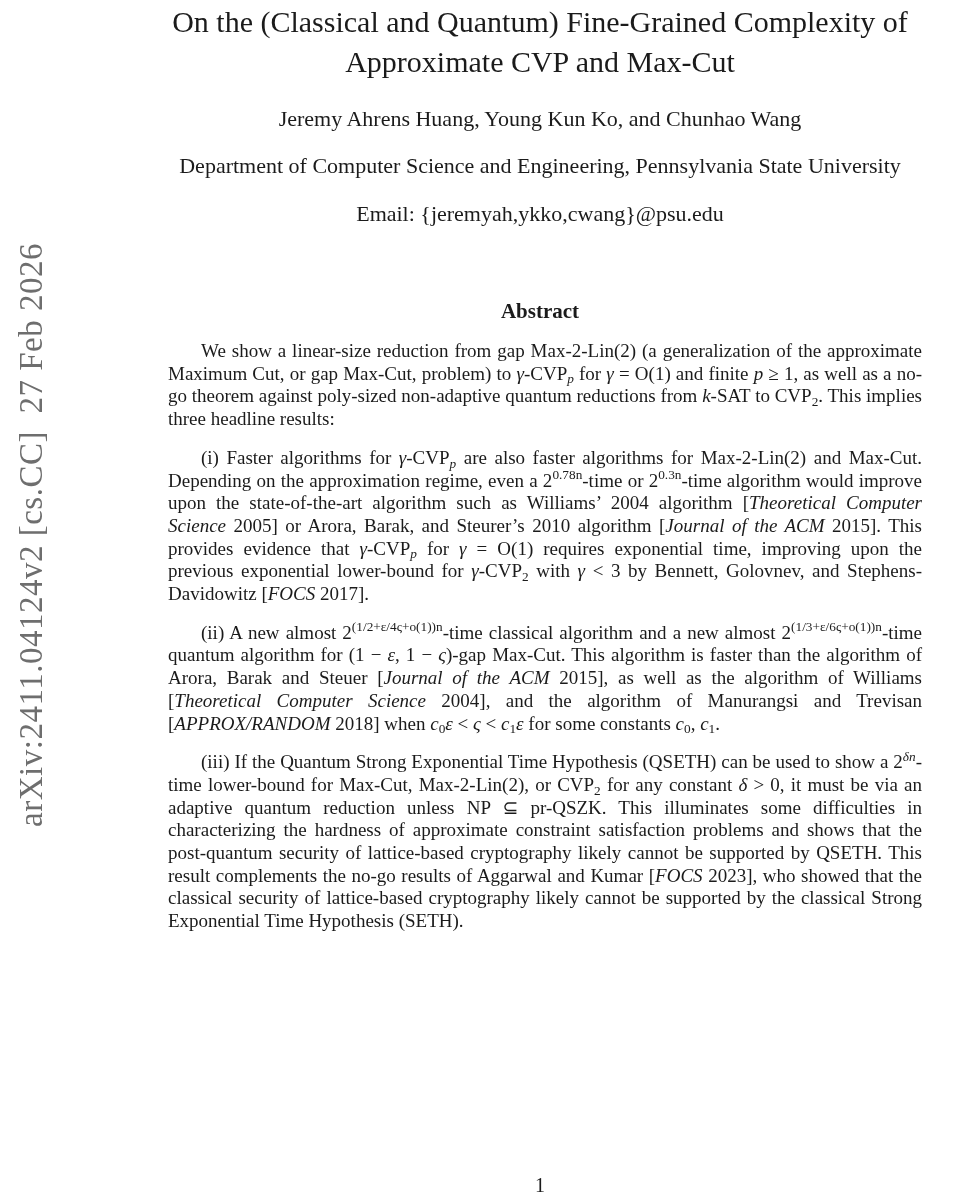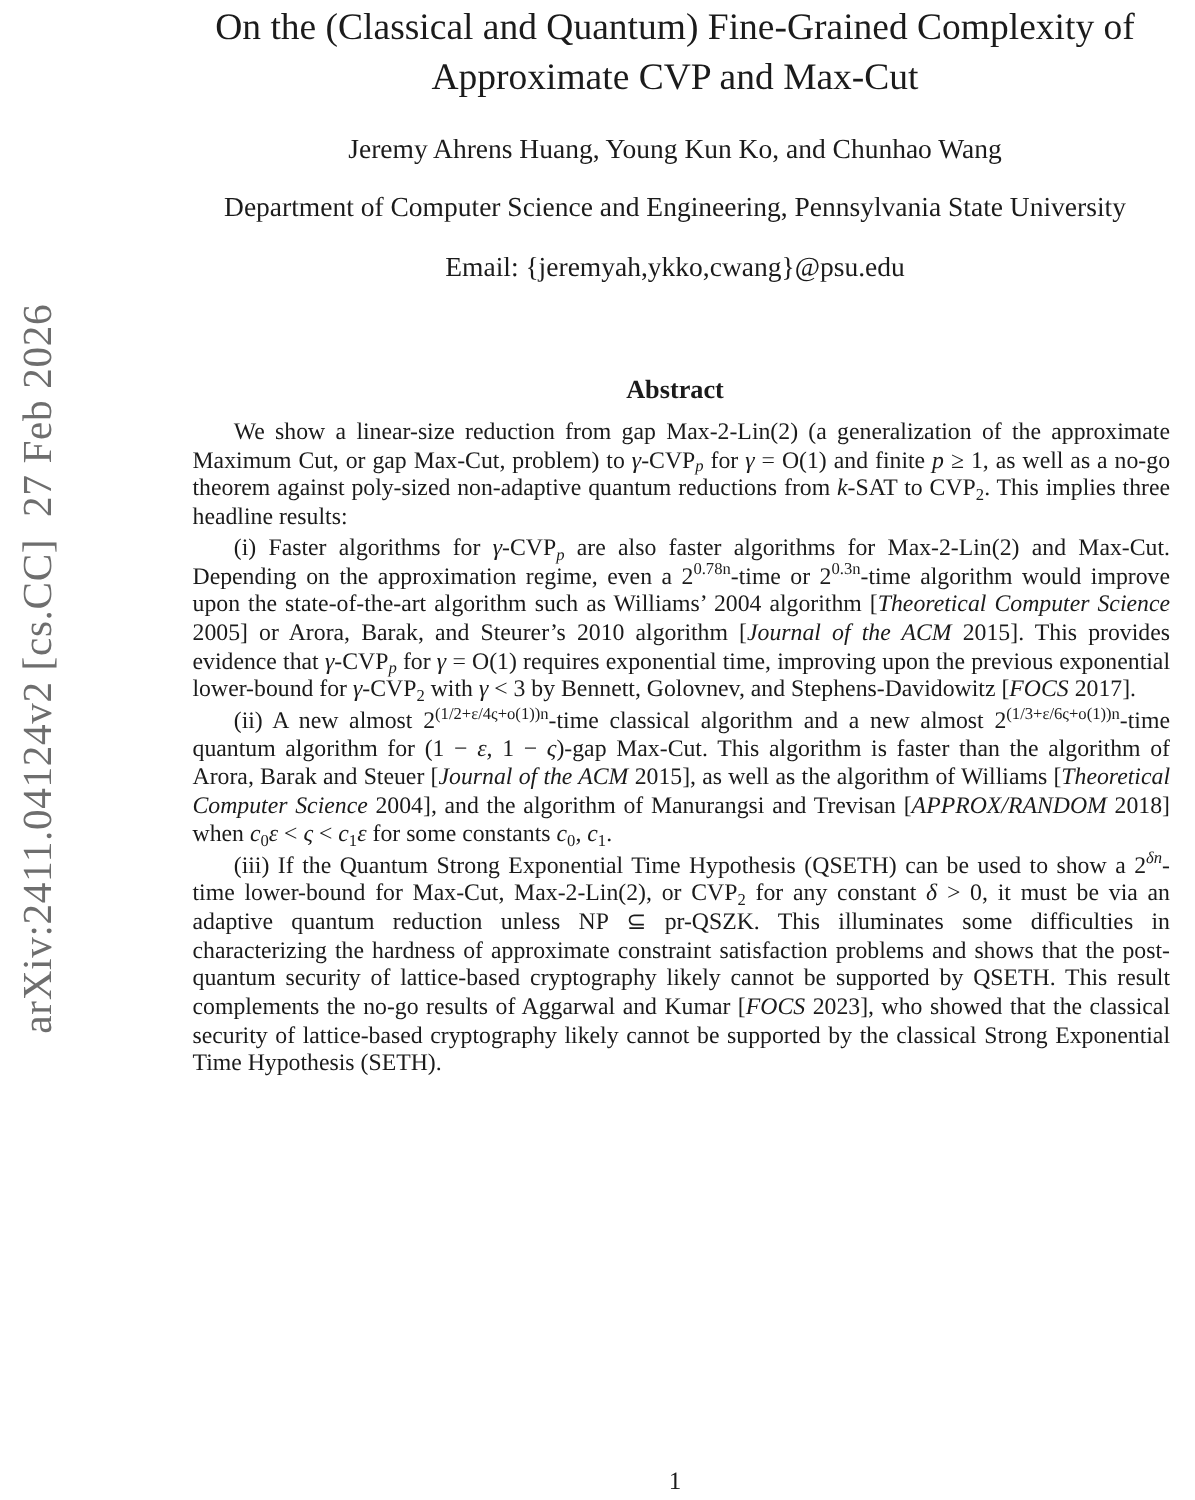--- a/index.html
+++ b/index.html
@@ -51,21 +51,21 @@
   }
   .abstract-body {
     margin-top: 11px;
     text-align: justify;
     font-size: 19px;
     line-height: 22.7px;
     padding-left: 44px;
     padding-right: 34px;
   }
   .abstract-body p {
-    margin: 2px;
+    margin: 16px;
     text-indent: 33px;
   }
   .it { font-style: italic; }
   sub, sup {
     font-size: 0.7em;
     line-height: 0;
     vertical-align: baseline;
     position: relative;
   }
   sup { top: -0.55em; }

